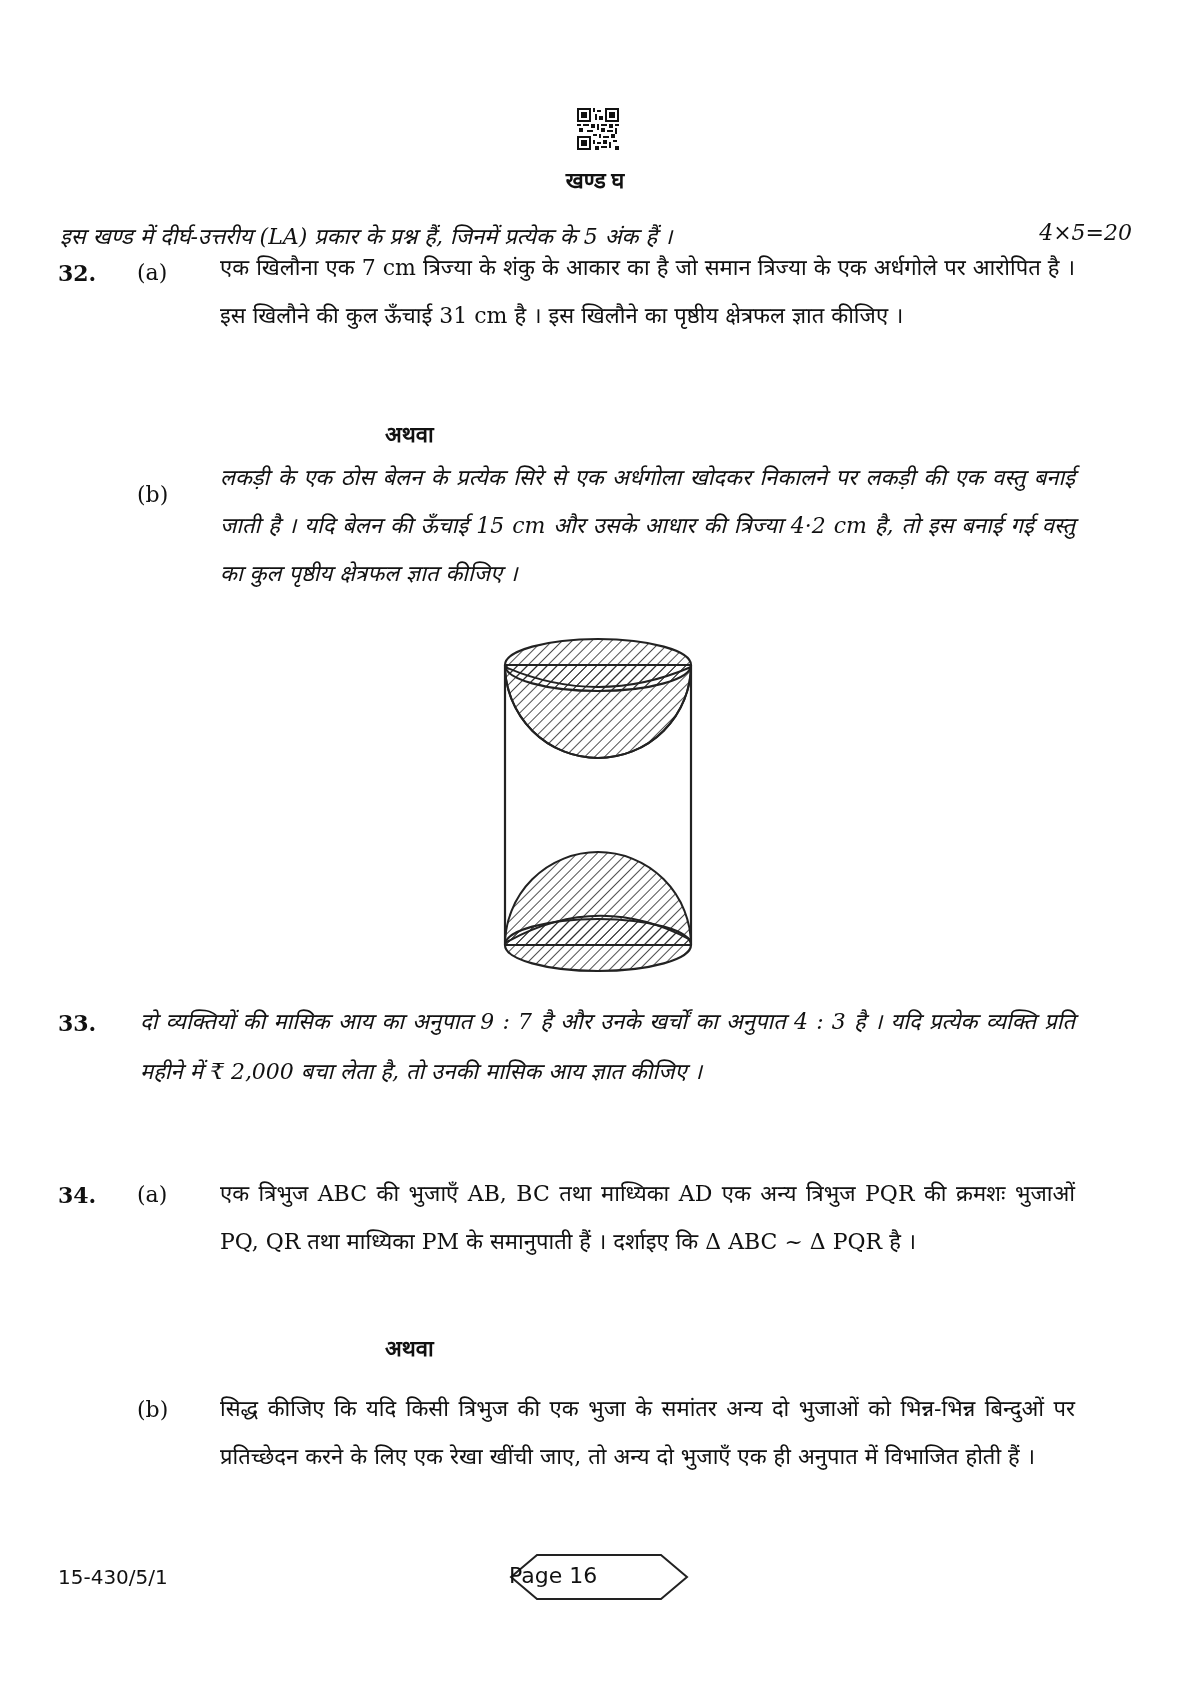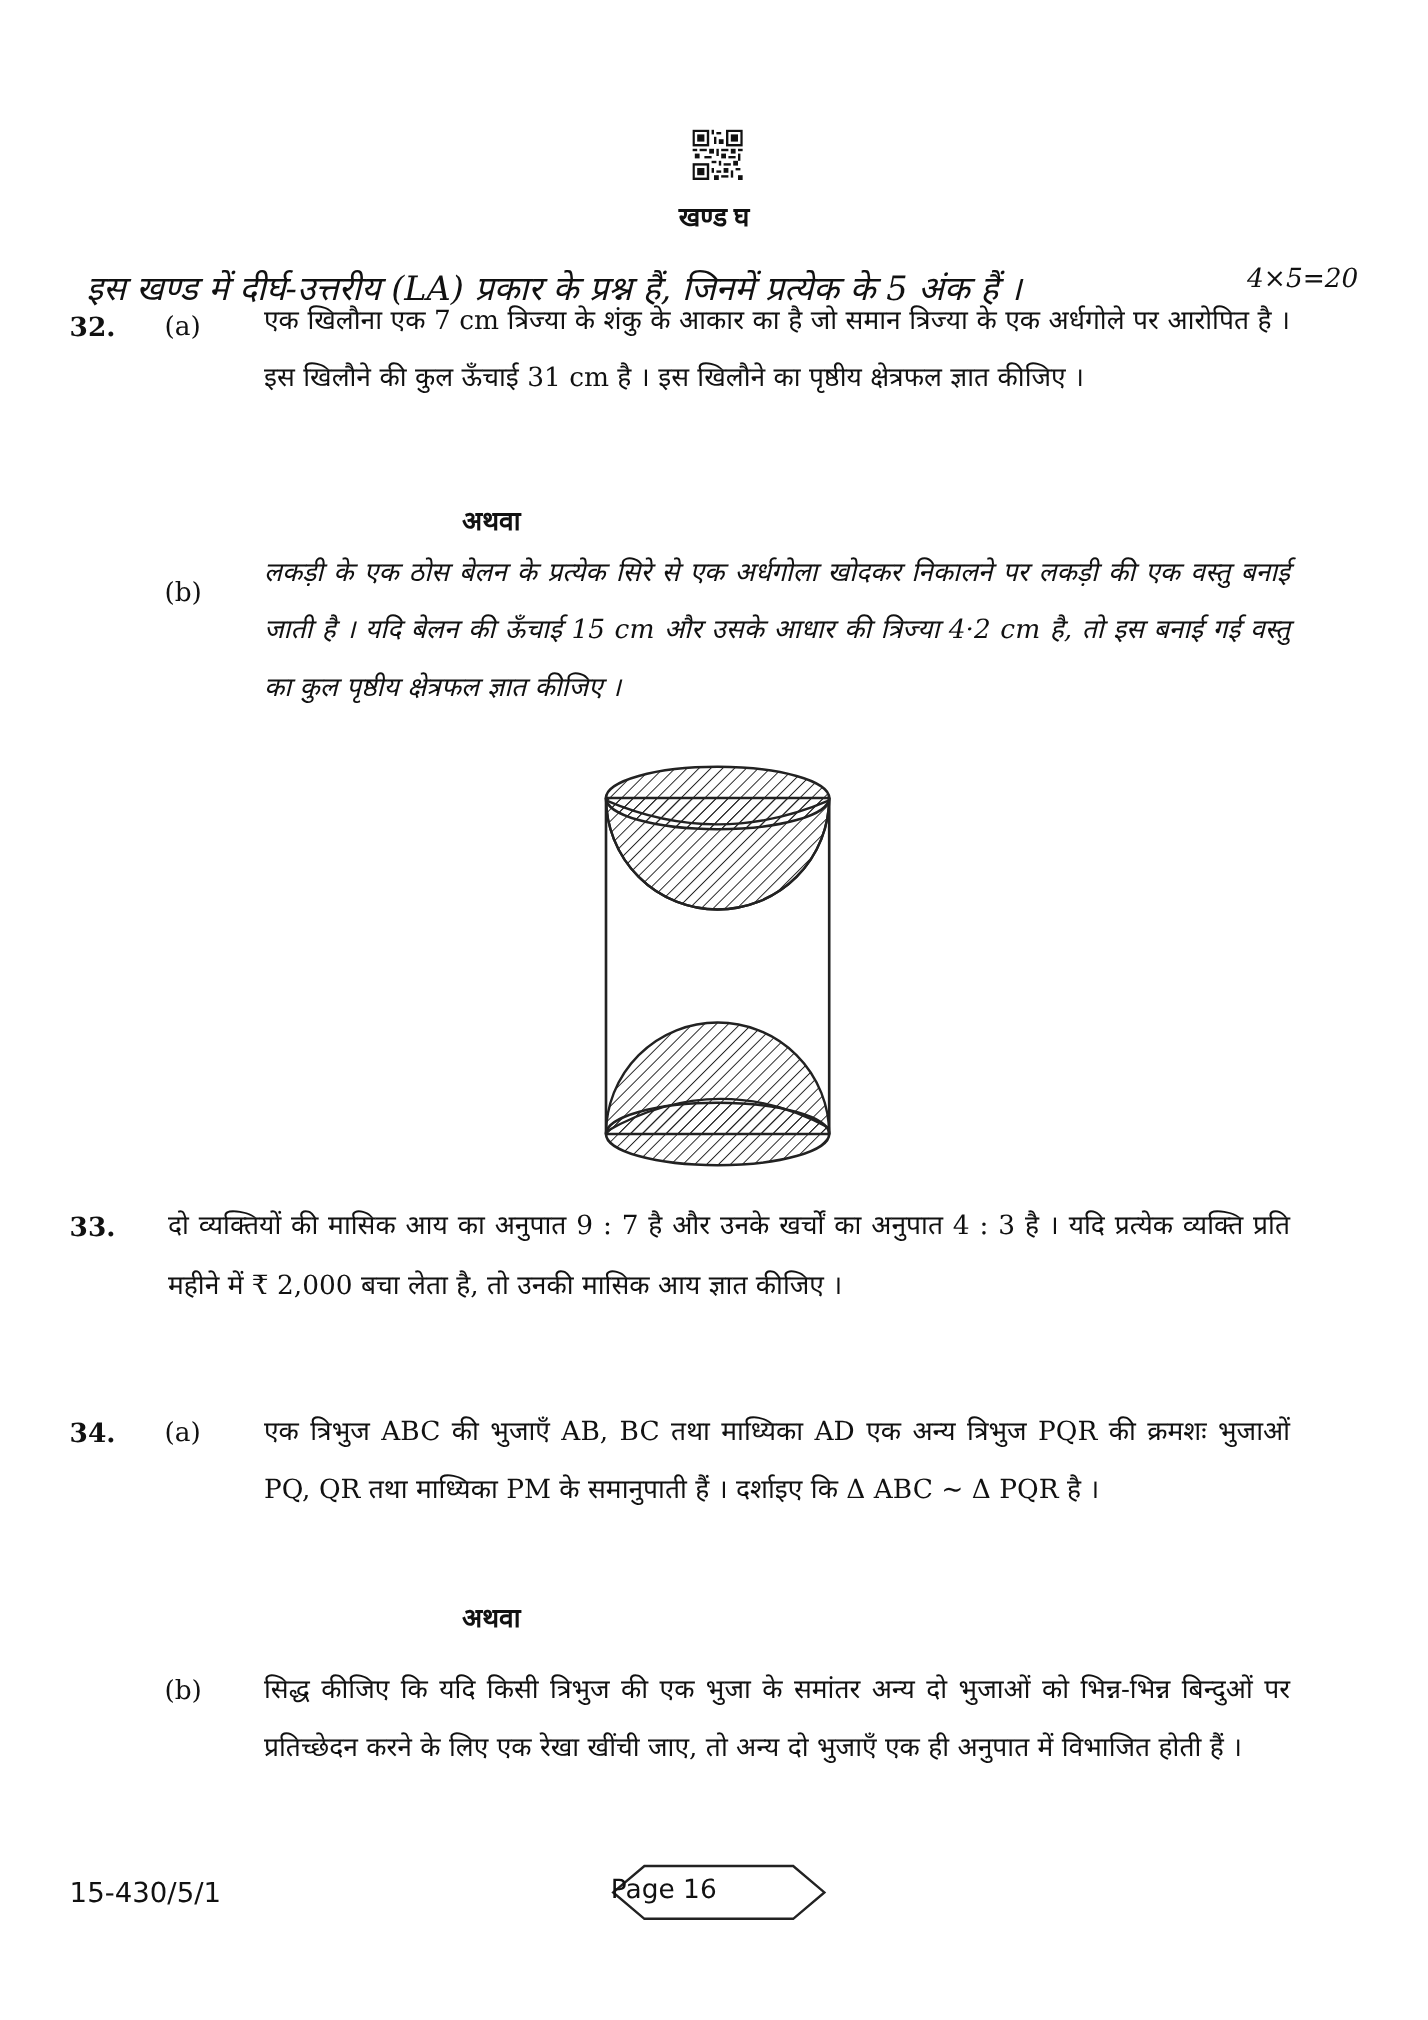--- a/index.html
+++ b/index.html
@@ -1,29 +1,29 @@
 <!DOCTYPE html>
 <html><head>
 <meta charset="utf-8">
 <style>
   html, body { margin: 0; padding: 0; background: #ffffff; }
   body { width: 1190px; height: 1683px; position: relative; overflow: hidden;
          font-family: "DejaVu Serif", "Liberation Serif", serif; color: #111111; }
   .abs { position: absolute; }
   .qr { left: 577px; top: 108px; width: 42px; height: 42px; }
   .section-title { left: 0; width: 1190px; top: 164px; text-align: center; font-size: 22px; font-weight: bold; font-family: Liberation Serif, serif; }
-  .instructions { left: 60px; top: 220px; font-size: 28px; font-style: italic; white-space: nowrap; margin-left: 12px; }
+  .instructions { left: 60px; top: 220px; font-size: 22px; font-style: italic; white-space: nowrap; }
   .marks { right: 58px; top: 220px; font-size: 22px; font-style: italic; }
   .qnum { left: 58px; font-size: 22px; font-weight: bold; }
   .qpart { left: 137px; font-size: 22px; }
   .qtext { left: 220px; width: 855px; font-size: 22px; line-height: 48px; text-align: justify; text-align-last: left; }
-  .q33text { left: 140px; width: 935px; font-size: 22px; line-height: 50px; text-align: justify; text-align-last: left; }
+  .q33text { left: 140px; width: 935px; font-size: 22px; line-height: 50px; text-align: justify; text-align-last: left; font-style: italic; }
   .or { font-size: 22px; font-weight: bold; left: 385px; }
   .figure { left: 498px; top: 635px; width: 200px; height: 350px; }
-  .footer-code { left: 58px; top: 1565px; font-size: 23px; font-family: "DejaVu Sans", "Liberation Sans", sans-serif; }
+  .footer-code { left: 58px; top: 1565px; font-size: 20px; font-family: "DejaVu Sans", "Liberation Sans", sans-serif; }
   .page-badge { left: 509px; top: 1552px; width: 180px; height: 50px; }
   .page-badge svg { position: absolute; left: 0; top: 0; }
   .page-label { position: absolute; left: 0; width: 180px; top: 11px; text-align: left; font-size: 22px;
                 font-family: "DejaVu Sans", "Liberation Sans", sans-serif; }
 </style>
 </head>
 <body>
 
 <div class="abs qr">
   <svg width="42" height="42" viewBox="0 0 21 21">

